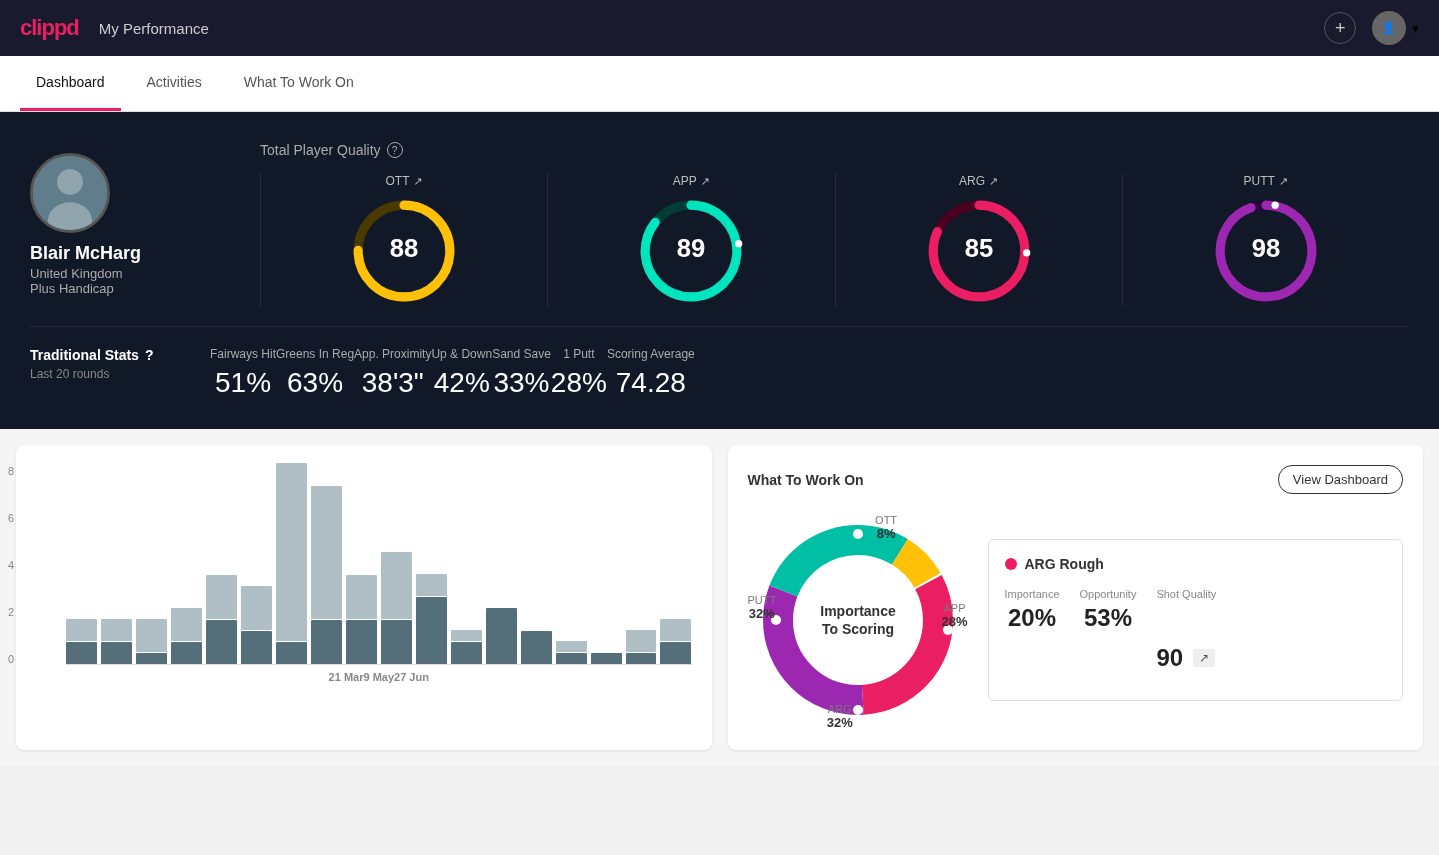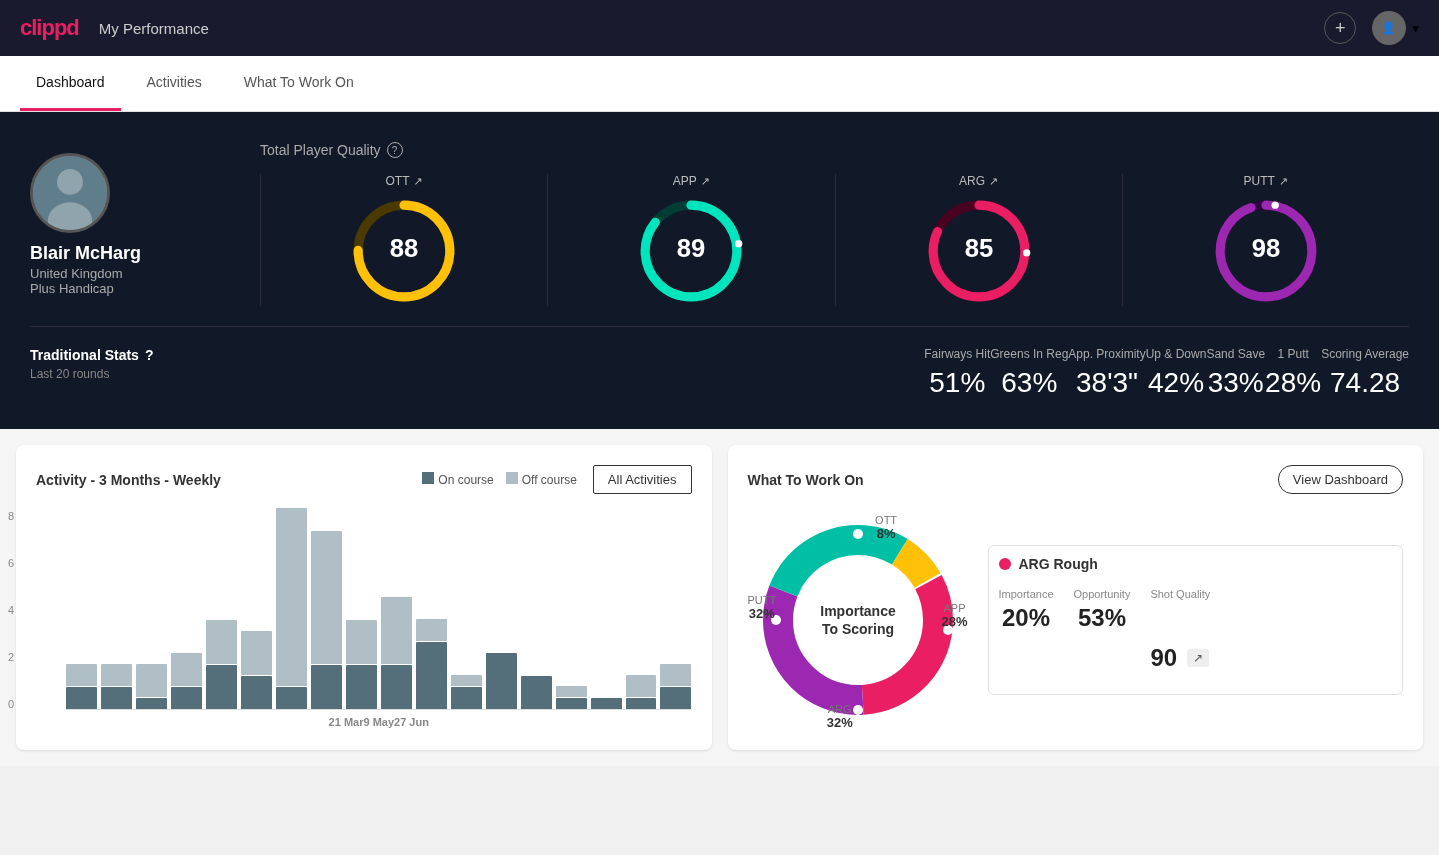--- a/index.html
+++ b/index.html
@@ -176,21 +176,21 @@
       padding-top: 20px;
     }
     .stats-label-col {
       min-width: 180px;
     }
     .stats-label { font-size: 14px; font-weight: 600; color: #fff; display: flex; align-items: center; gap: 6px; }
     .stats-sublabel { font-size: 12px; color: #888; margin-top: 4px; }
     .stats-items {
       flex: 1;
       display: flex;
-      justify-content: flex-end;
+      justify-content: flex-start;
     }
     .stat-item { text-align: center; }
     .stat-name { font-size: 12px; color: #aaa; margin-bottom: 6px; }
     .stat-value { font-size: 28px; font-weight: 300; color: #fff; }
 
     
     .bottom-section {
       display: flex;
       gap: 16px;
       padding: 16px;
@@ -330,21 +330,21 @@
       color: #333;
       font-weight: 500;
       text-align: center;
     }
 
     
     .arg-card {
       flex: 1;
       border: 1px solid #e0e0e0;
       border-radius: 6px;
-      padding: 10px;
+      padding: 16px;
     }
     .arg-card-title {
       display: flex;
       align-items: center;
       gap: 8px;
       font-size: 14px;
       font-weight: 600;
       color: #333;
       margin-bottom: 16px;
     }
@@ -517,30 +517,20 @@
         <div class="stat-name">Scoring Average</div>
         <div class="stat-value">74.28</div>
       </div>
     </div>
   </div>
 </div>
 
 <div class="bottom-section">
 
   <div class="chart-panel">
-    <div class="chart-header">
-      <span class="chart-title">Activity - 3 Months - Weekly</span>
-      <div style="display:flex;align-items:center;gap:16px;">
-        <div class="chart-legend">
-          <span><span class="legend-dot" style="background:#546e7a;display:inline-block;width:12px;height:12px;margin-right:4px;"></span><span>On course</span></span>
-          <span><span class="legend-dot" style="background:#b0bec5;display:inline-block;width:12px;height:12px;margin-right:4px;"></span><span>Off course</span></span>
-        </div>
-        <button class="all-activities-btn">All Activities</button>
-      </div>
-    </div>
     <div style="position:relative;padding-left:30px;">
       <div class="chart-y-labels">
         <span>0</span>
         <span>2</span>
         <span>4</span>
         <span>6</span>
         <span>8</span>
       </div>
       <div class="bar-chart" id="bar-chart">
 

